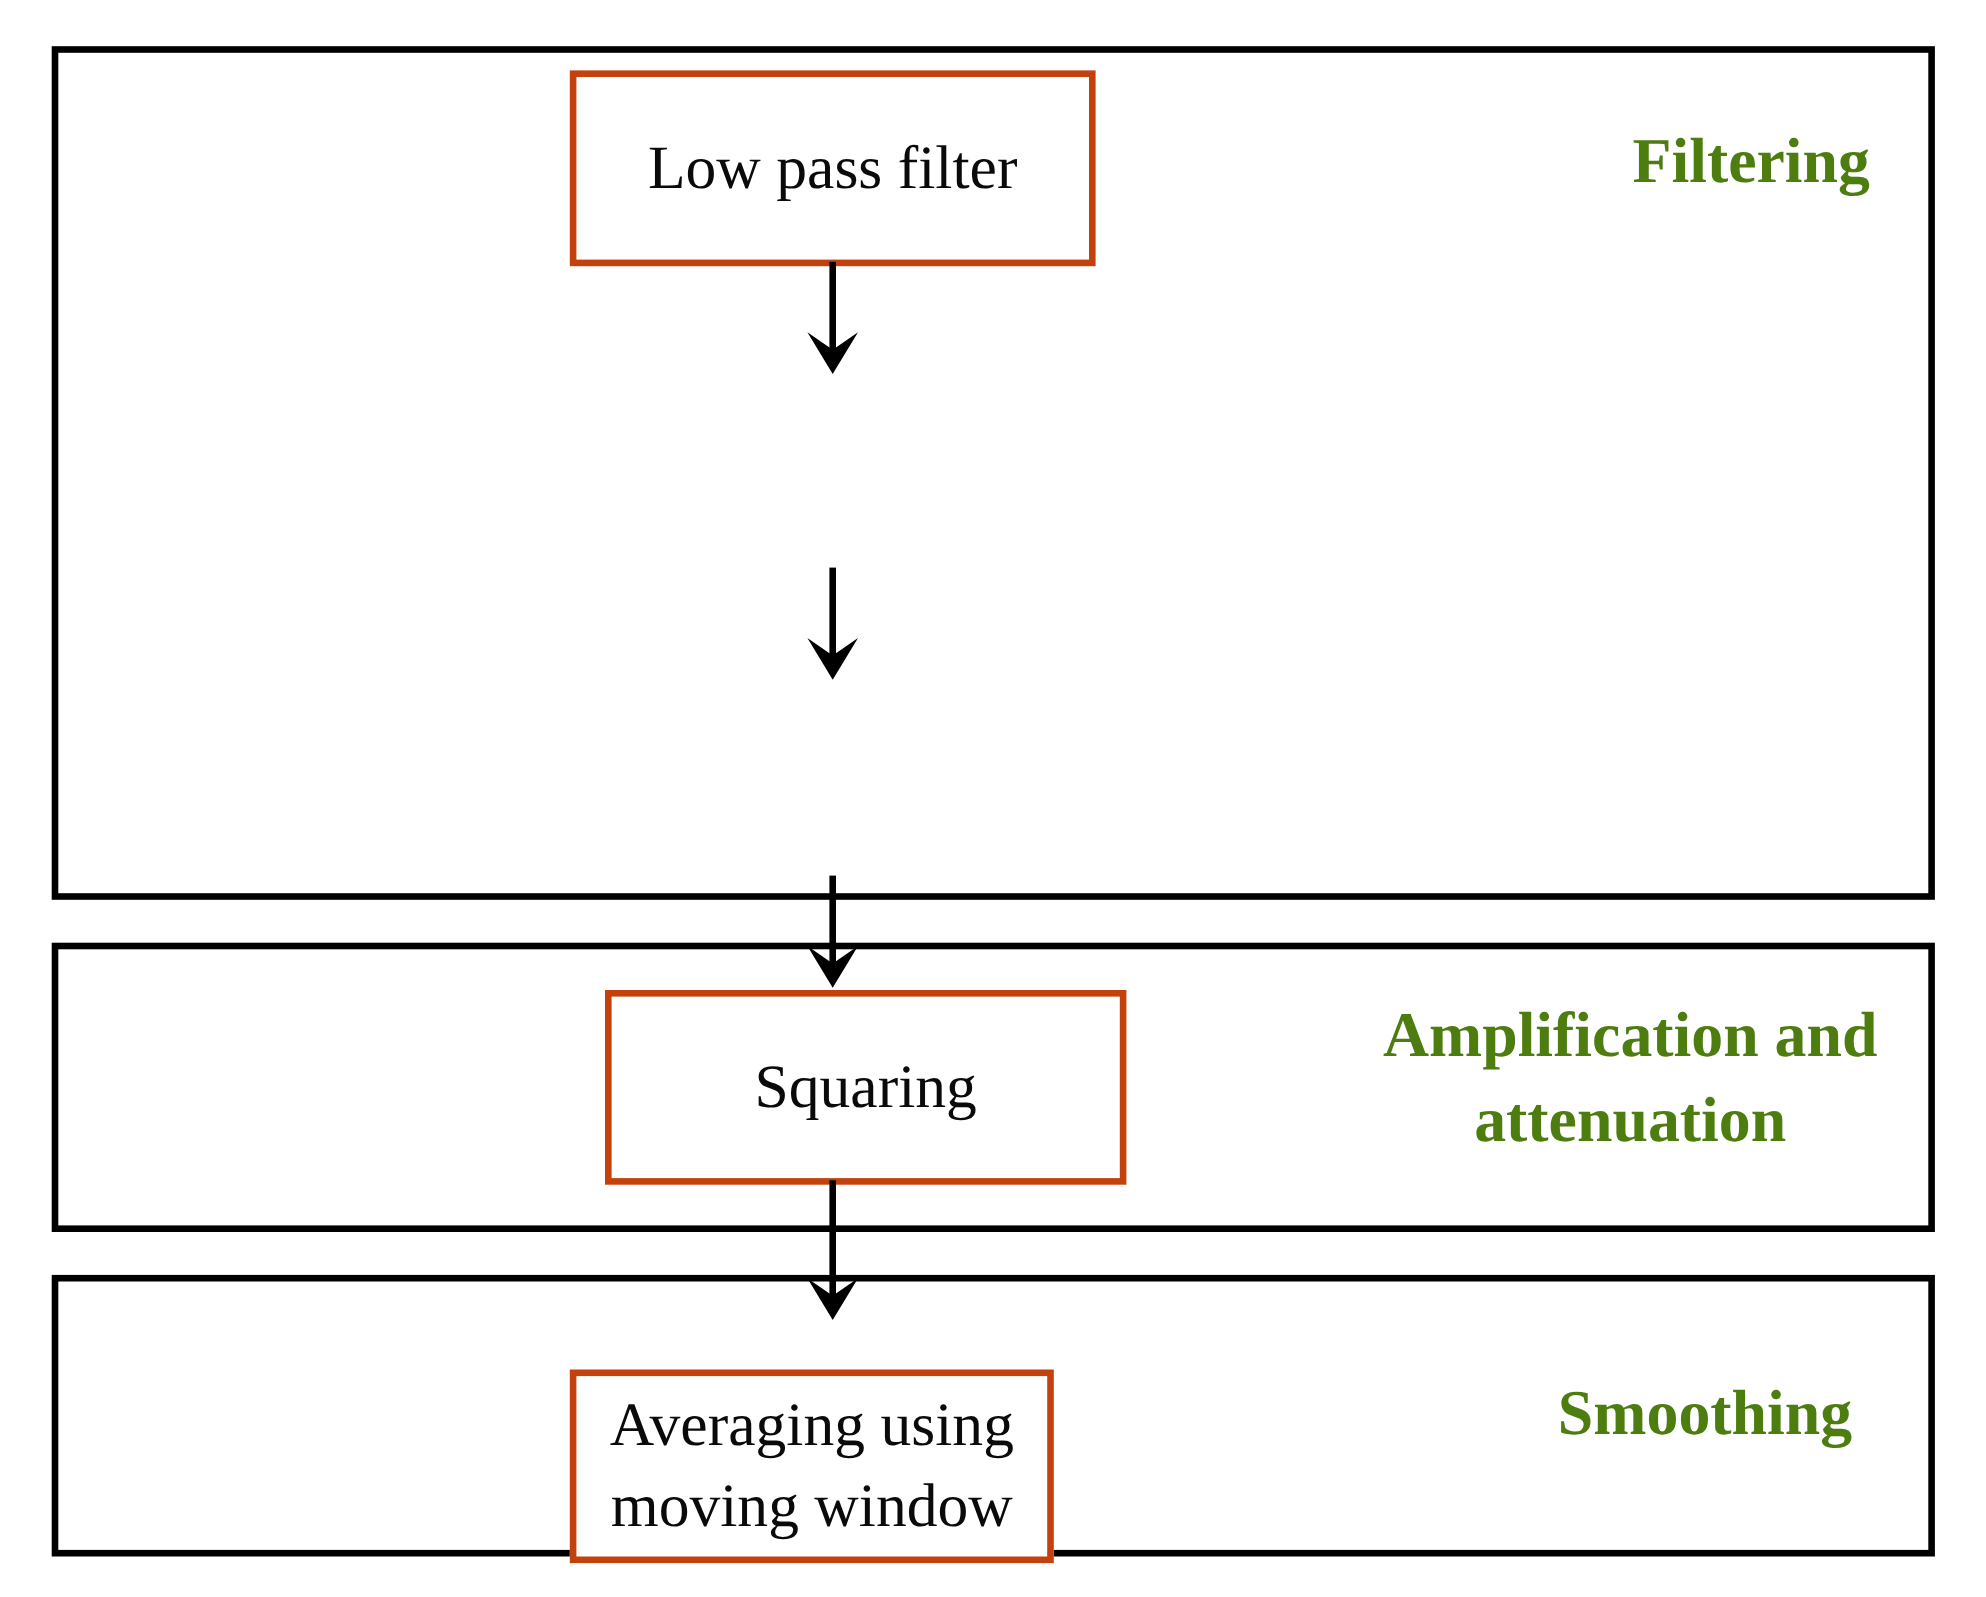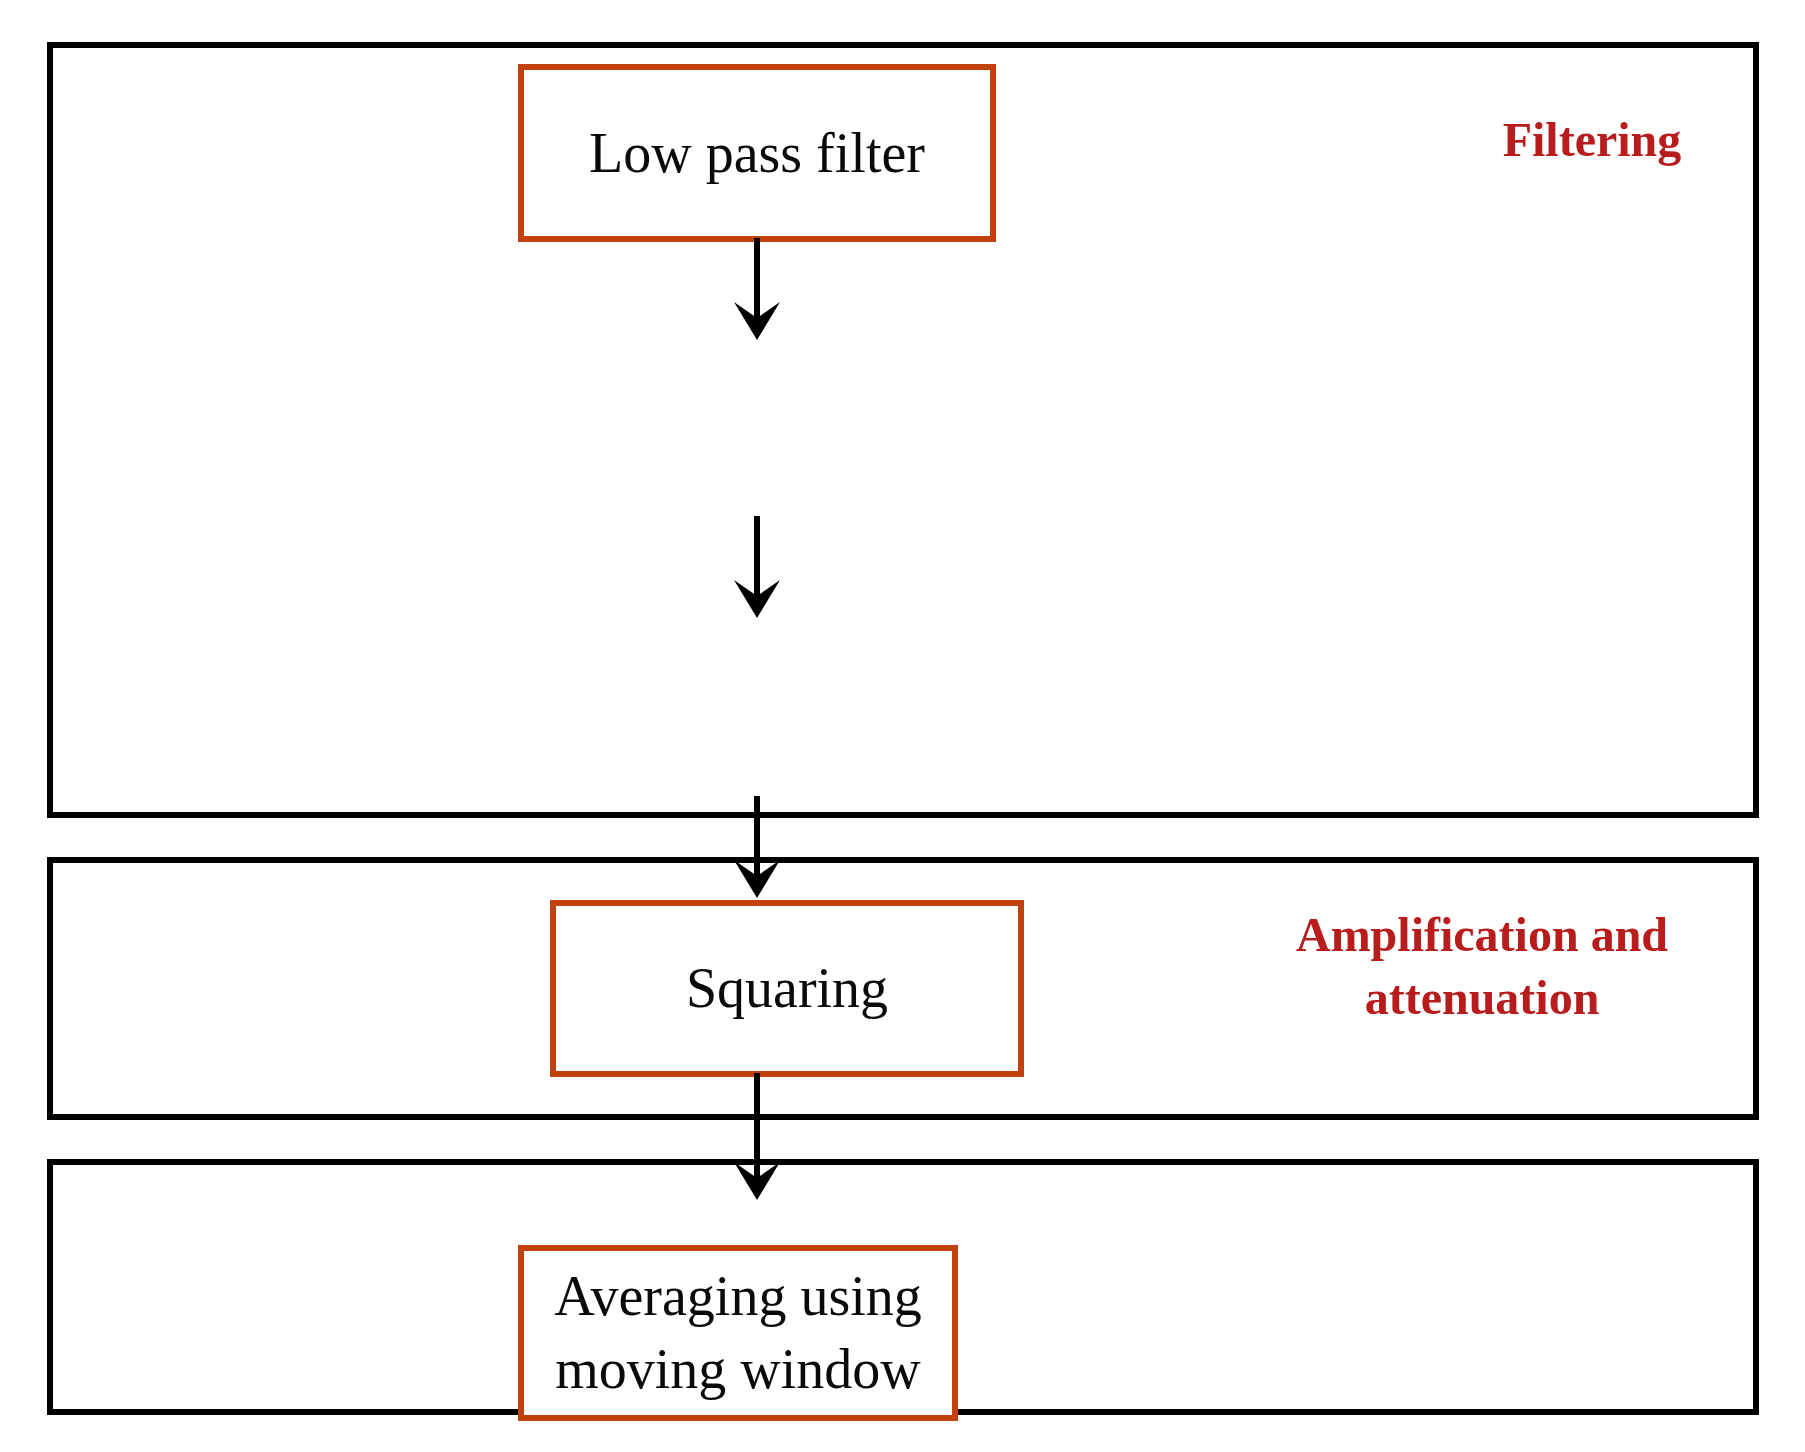--- a/index.html
+++ b/index.html
@@ -24,24 +24,24 @@
     background: #ffffff;
     box-sizing: border-box;
   }
   .panel-1 { top: 42px;   height: 776px; }
   .panel-2 { top: 857px;  height: 263px; }
   .panel-3 { top: 1159px; height: 256px; }
 
   .panel-label {
     position: absolute;
     font-weight: bold;
-    font-size: 48px;
+    font-size: 58px;
     line-height: 1.32;
     text-align: center;
-    color: #b91c1c;
+    color: #4d7c0f;
     white-space: normal;
   }
   .label-filtering     { left: 1412px; top: 108px;  width: 360px; }
   .label-amplification { left: 1242px; top: 903px;  width: 480px; }
   .label-smoothing     { left: 1380px; top: 1247px; width: 340px; }
 
   .step {
     position: absolute;
     left: 518px;
     width: 478px;
@@ -75,20 +75,21 @@
 <body>
 
 <div class="canvas">
 
   <section class="panel panel-1"></section>
   <section class="panel panel-2"></section>
   <section class="panel panel-3"></section>
 
   <div class="panel-label label-filtering">Filtering</div>
   <div class="panel-label label-amplification">Amplification and attenuation</div>
+  <div class="panel-label label-smoothing">Smoothing</div>
 
   <div class="step step-1">Low pass filter</div>
   <div class="step step-4">Squaring</div>
   <div class="step step-5">Averaging using moving window</div>
 
   <svg class="arrow-layer" viewBox="0 0 1805 1452" xmlns="http://www.w3.org/2000/svg">
     <g>
       <line x1="757" y1="238" x2="757" y2="328" stroke="#000000" stroke-width="6"></line>
       <path d="M 757 340 L 734 302 L 757 318 L 780 302 Z" fill="#000000"></path>
     </g>

